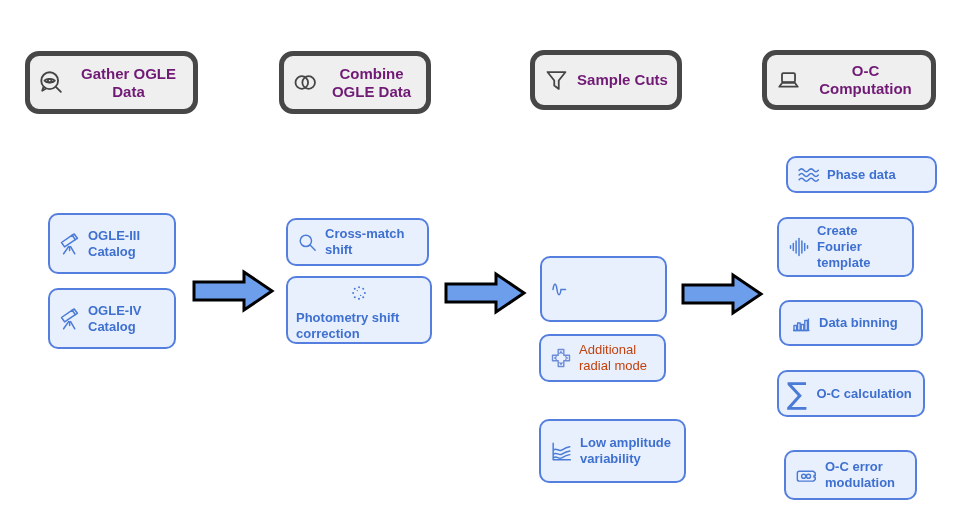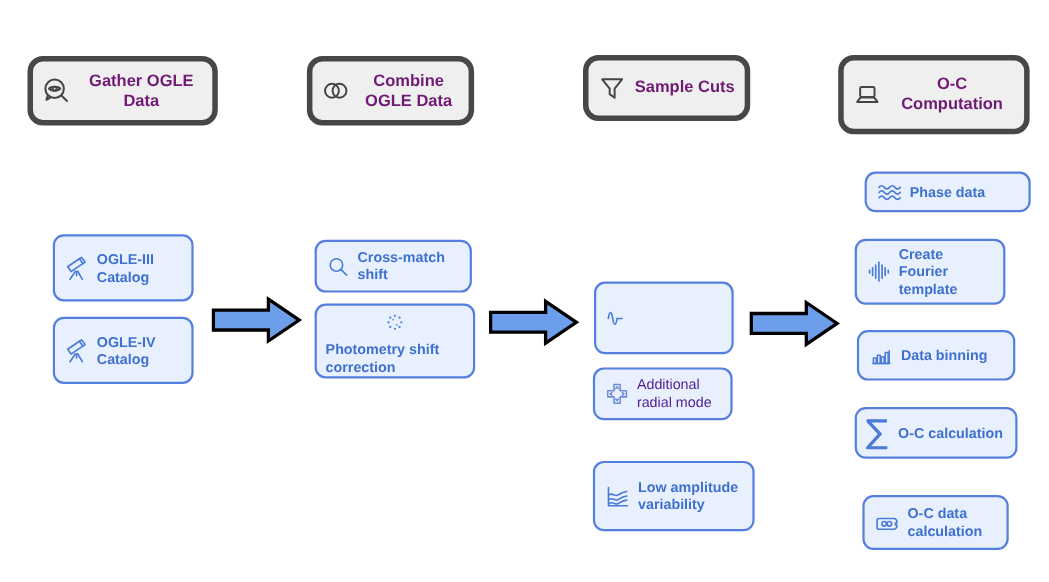--- a/index.html
+++ b/index.html
@@ -21,21 +21,21 @@
   .task-box {
     position:absolute; box-sizing:border-box;
     display:flex; align-items:center; gap:6px;
     padding:4px 8px 4px 8px;
     background:#E9F0FD; border:2px solid #557FDE; border-radius:10px;
     color:#3E70D0; font-weight:bold; font-size:13px; line-height:1.22;
   }
   .task-box .ticon { flex:0 0 auto; display:flex; }
   .task-box .ttext { flex:1 1 auto; text-align:left; }
   .task-box.center .ttext { text-align:center; }
-  .task-box.muted { color:#4c1d95; font-weight:400; }
+  .task-box.muted { color:#c2410c; font-weight:400; }
   
   .flow-arrow { position:absolute; }
   .sigma-glyph {
     font-size:30px; line-height:0.9; font-weight:400; color:#4A7BD6;
     font-family:"DejaVu Sans", sans-serif;
   }
   svg { display:block; }
 </style>
 </head>
 <body>
@@ -67,21 +67,21 @@
 
   <div class="header-box" style="left:530px; top:50px; width:152px; height:60px;">
     <span class="hicon">
       <svg width="27" height="27" viewBox="0 0 24 24" fill="none" stroke="#454545" stroke-width="1.6" stroke-linejoin="round">
         <path d="M4 4.5 H20 L14 12 V19.5 L10 16.5 V12 Z"></path>
       </svg>
     </span>
     <span class="htext">Sample Cuts</span>
   </div>
 
-  <div class="header-box" style="left:762px; top:50px; width:174px; height:72px;">
+  <div class="header-box" style="left:762px; top:50px; width:174px; height:60px;">
     <span class="hicon">
       <svg width="27" height="27" viewBox="0 0 24 24" fill="none" stroke="#454545" stroke-width="1.6" stroke-linejoin="round">
         <rect x="6.2" y="5.5" width="11.6" height="8" rx="1.2"></rect>
         <path d="M3.8 17.5 H20.2 L17.6 14 H6.4 Z"></path>
       </svg>
     </span>
     <span class="htext">O-C Computation</span>
   </div>
 
   <div class="task-box" style="left:48px; top:213px; width:128px; height:61px;">
@@ -219,21 +219,21 @@
 
   <div class="task-box" style="left:784px; top:450px; width:133px; height:50px;">
     <span class="ticon">
       <svg width="25" height="25" viewBox="0 0 24 24" fill="none" stroke="#4A7BD6" stroke-width="1.4" stroke-linejoin="round">
         <path d="M5 8 H18.6 L20.4 9.6 V12 h-1.2 v1.6 h1.2 v2.2 L18.6 17.4 H5 A1.8 1.8 0 0 1 3.2 15.6 V9.8 A1.8 1.8 0 0 1 5 8 Z"></path>
         <circle cx="9.3" cy="12.7" r="2"></circle>
         <circle cx="13.9" cy="12.7" r="2"></circle>
         <path d="M11.3 12.7 h0.6"></path>
       </svg>
     </span>
-    <span class="ttext">O-C data calculation</span>
+    <span class="ttext">O-C error modulation</span>
   </div>
 
   <div class="flow-arrow" style="left:192px; top:269px;">
     <svg width="84" height="45" viewBox="0 0 84 45">
       <polygon points="2,13 52,13 52,3 80,22 52,41 52,31 2,31" fill="#6D9EEB" stroke="#000000" stroke-width="3" stroke-linejoin="miter"></polygon>
     </svg>
   </div>
 
   <div class="flow-arrow" style="left:444px; top:271px;">
     <svg width="84" height="45" viewBox="0 0 84 45">

